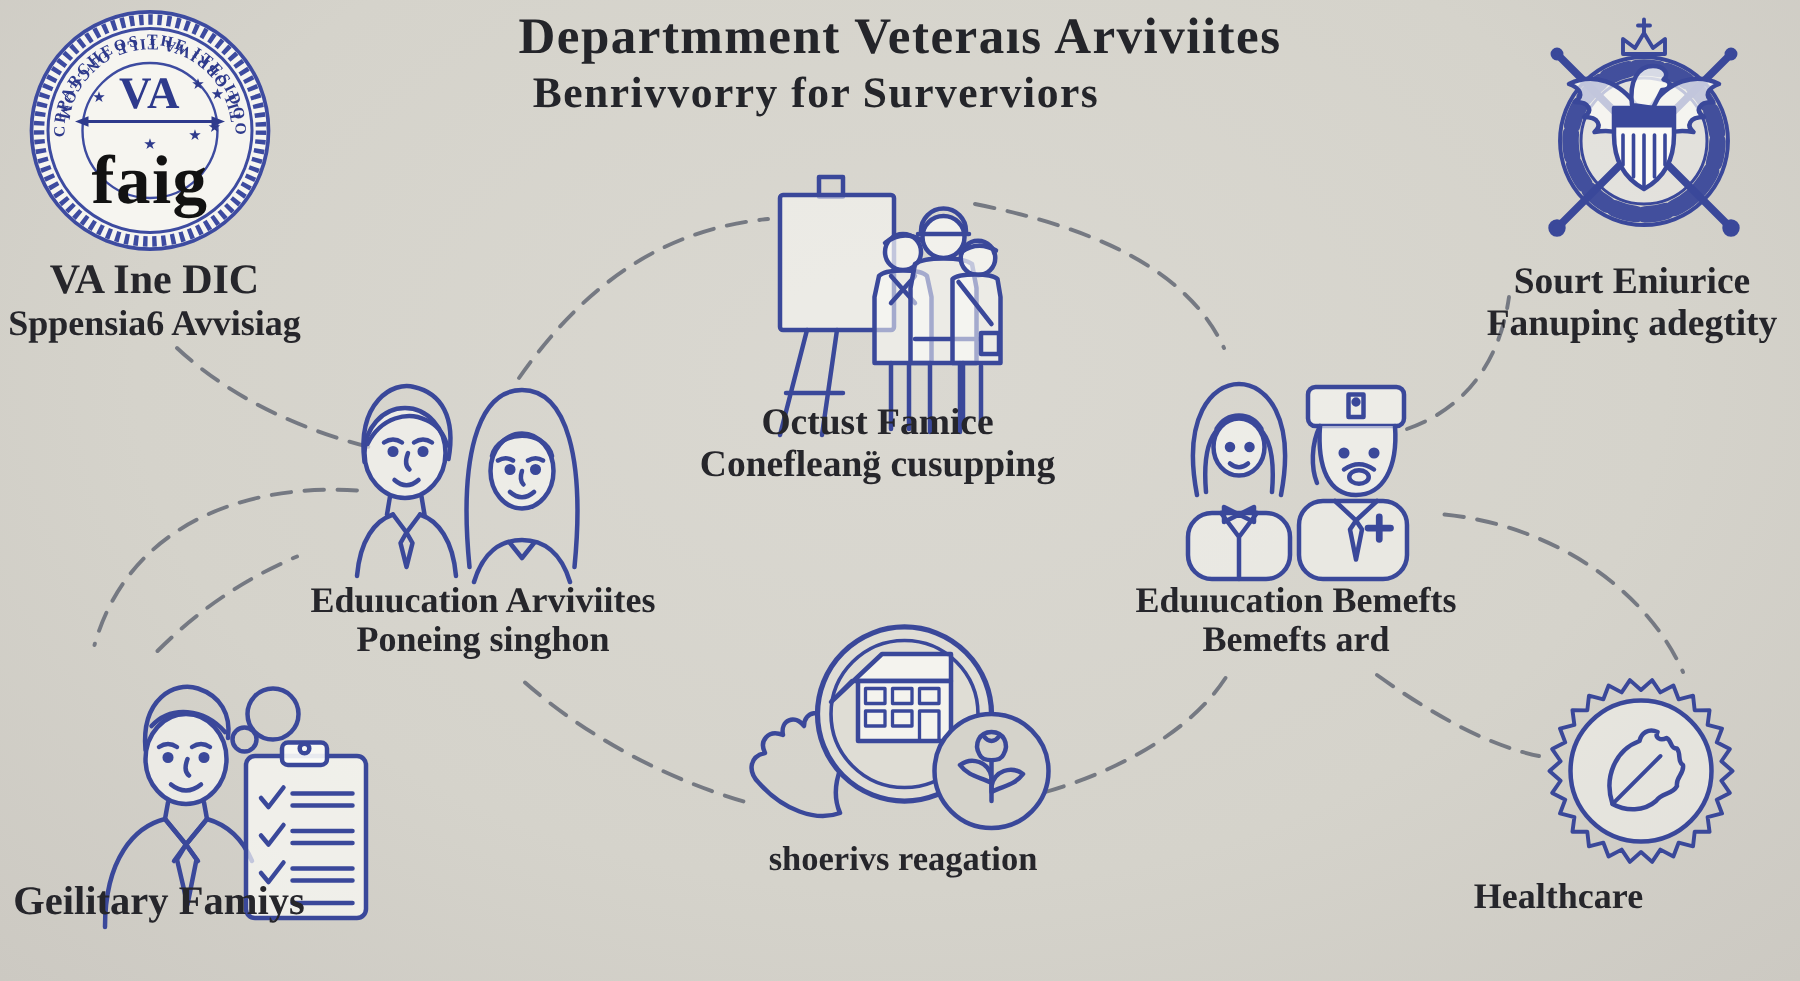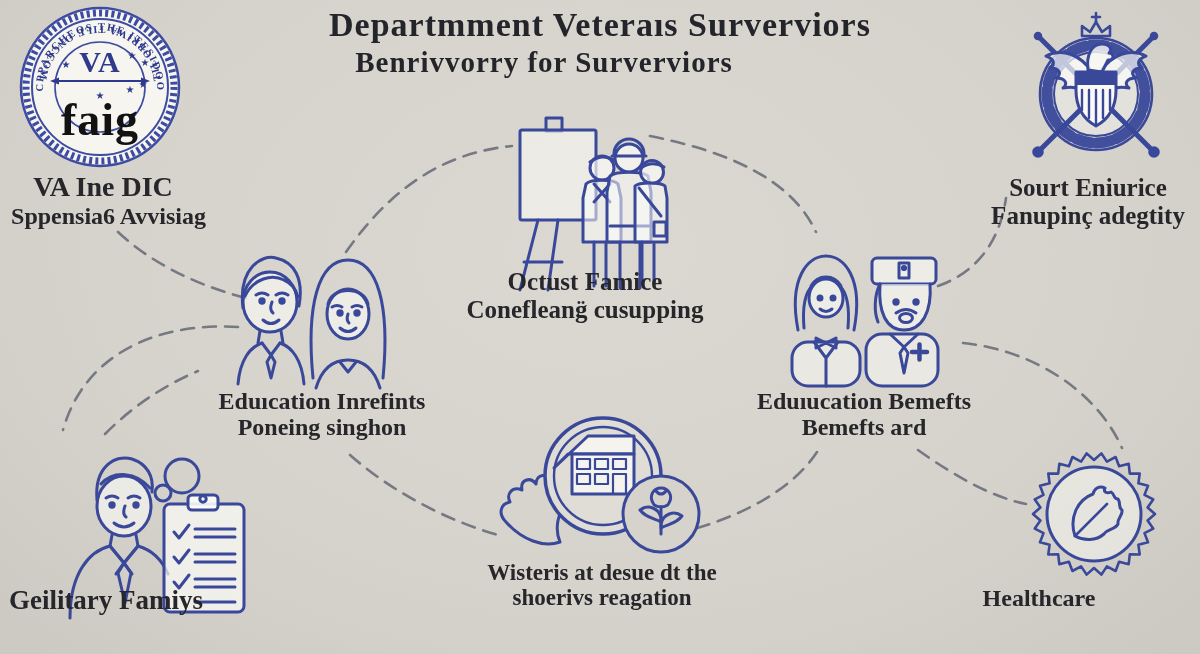--- a/index.html
+++ b/index.html
@@ -7,21 +7,21 @@
     position:relative;width:1200px;height:654px;overflow:hidden;
     background:radial-gradient(ellipse at 50% 38%, #dad8d1 0%, #d5d3cb 60%, #ccc9c2 100%);
     font-family:"Liberation Serif", serif;color:#24252a;
   }
   .lbl{position:absolute;text-align:center;font-weight:bold;line-height:1.1;z-index:3;color:#26262b;}
   .lbl .l2{display:block;}
   .title-wrap{position:absolute;top:6px;left:0;width:1200px;text-align:center;z-index:3;}
   .title-line1{font-size:34px;font-weight:bold;letter-spacing:1px;}
   .title-line2{font-size:29px;font-weight:bold;letter-spacing:1px;padding-right:112px;margin-top:2px;}
   .seal-lbl{left:0;top:172px;width:206px;font-size:28px;}
-  .seal-lbl .l2{font-size:24px;text-align:right;}
+  .seal-lbl .l2{font-size:24px;}
   .service-lbl{left:990px;top:174px;width:196px;font-size:25px;}
   .service-lbl .l2{font-size:25px;}
   .counseling-lbl{left:452px;top:268px;width:266px;font-size:25px;}
   .edul-lbl{left:192px;top:388px;width:260px;font-size:24px;}
   .edur-lbl{left:742px;top:388px;width:244px;font-size:24px;}
   .milfam-lbl{left:0px;top:586px;width:212px;font-size:27px;}
   .home-lbl{left:472px;top:560px;width:260px;font-size:23px;}
   .hc-lbl{left:950px;top:585px;width:178px;font-size:24px;}
   svg.icon{position:absolute;z-index:2;overflow:visible;}
   .connectors{position:absolute;left:0;top:0;z-index:1;pointer-events:none;}
@@ -39,21 +39,21 @@
     <path d="M 346 252 C 395 182 450 152 512 146"></path>
     <path d="M 650 136 C 730 152 792 180 816 232"></path>
     <path d="M 938 286 C 978 272 1000 240 1006 198"></path>
     <path d="M 963 343 C 1032 350 1096 390 1122 448"></path>
     <path d="M 817 452 C 792 490 742 515 697 528"></path>
     <path d="M 350 455 C 392 492 446 520 498 535"></path>
     <path d="M 918 450 C 960 480 996 498 1026 504"></path>
   </svg>
 
   <div class="title-wrap">
-    <div class="title-line1">Departmment Veteraıs Surverviors</div>
+    <div class="title-line1">Departmment Veteraıs Arviviites</div>
     <div class="title-line2">Benrivvorry for Surverviors</div>
   </div>
 
   <svg class="icon" style="left:14px;top:2px" width="172" height="170" viewBox="0 0 172 170">
     <g stroke="#3d4ba0" fill="none" stroke-width="2.5">
       <circle cx="86" cy="85" r="79" fill="#f6f5f0"></circle>
       <circle cx="86" cy="85" r="74" stroke-width="7" stroke-dasharray="3 3.2"></circle>
       <circle cx="86" cy="85" r="68" stroke-width="2"></circle>
       <circle cx="86" cy="85" r="45" stroke-width="1.6"></circle>
     </g>
@@ -293,35 +293,34 @@
     <span>Octust Famice</span>
     <span class="l2">Conefleang̈ cusupping</span>
   </div>
 
   <div class="lbl service-lbl">
     <span>Sourt Eniurice</span>
     <span class="l2">Fanupinç adegtity</span>
   </div>
 
   <div class="lbl edul-lbl">
-    <span>Eduıcation Inrefints</span>
+    <span>Eduıucation Arviviites</span>
     <span class="l2">Poneing singhon</span>
   </div>
 
   <div class="lbl edur-lbl">
     <span>Eduıucation Bemefts</span>
     <span class="l2">Bemefts ard</span>
   </div>
 
   <div class="lbl milfam-lbl">
     <span>Geilitary Famiys</span>
   </div>
 
   <div class="lbl home-lbl">
-    <span>Wisteris at desue dt the</span>
     <span class="l2">shoerivs reagation</span>
   </div>
 
   <div class="lbl hc-lbl">
     <span>Healthcare</span>
   </div>
 
 </div>
 
 </body></html>

